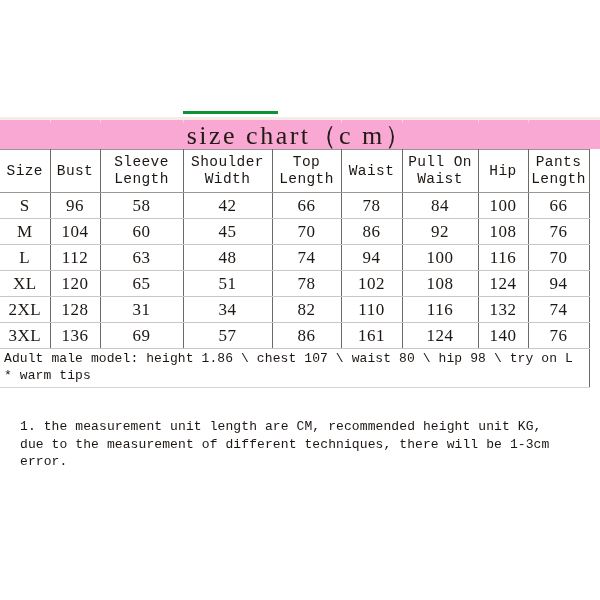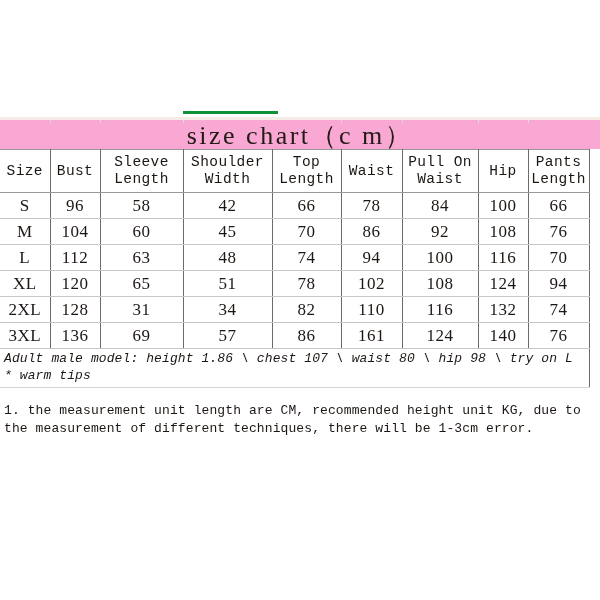--- a/index.html
+++ b/index.html
@@ -124,36 +124,35 @@
     font-size: 13px;
     line-height: 16.5px;
     letter-spacing: 0.1px;
     padding: 2px 4px 3px 4px !important;
     border-left: none !important;
     border-right: 1px solid #6d6a66 !important;
     border-top: 1px solid #9b9894 !important;
     border-bottom: 1px solid #d7d4d1 !important;
     color: #1d1713;
     white-space: normal;
-    font-style: italic;
   }
 
   
   .notes {
     width: 589px;
     padding: 14px 4px 0 4px;
     box-sizing: border-box;
     font-family: "Liberation Mono", monospace;
     font-size: 13px;
     line-height: 17.5px;
     letter-spacing: 0.1px;
     color: #1d1713;
   }
   .notes p {
-    margin: 0;
+    margin: 16px;
   }
 </style>
 </head>
 <body>
 
 <div id="page">
 
   <div class="accent-line"></div>
 
   <div id="content">

